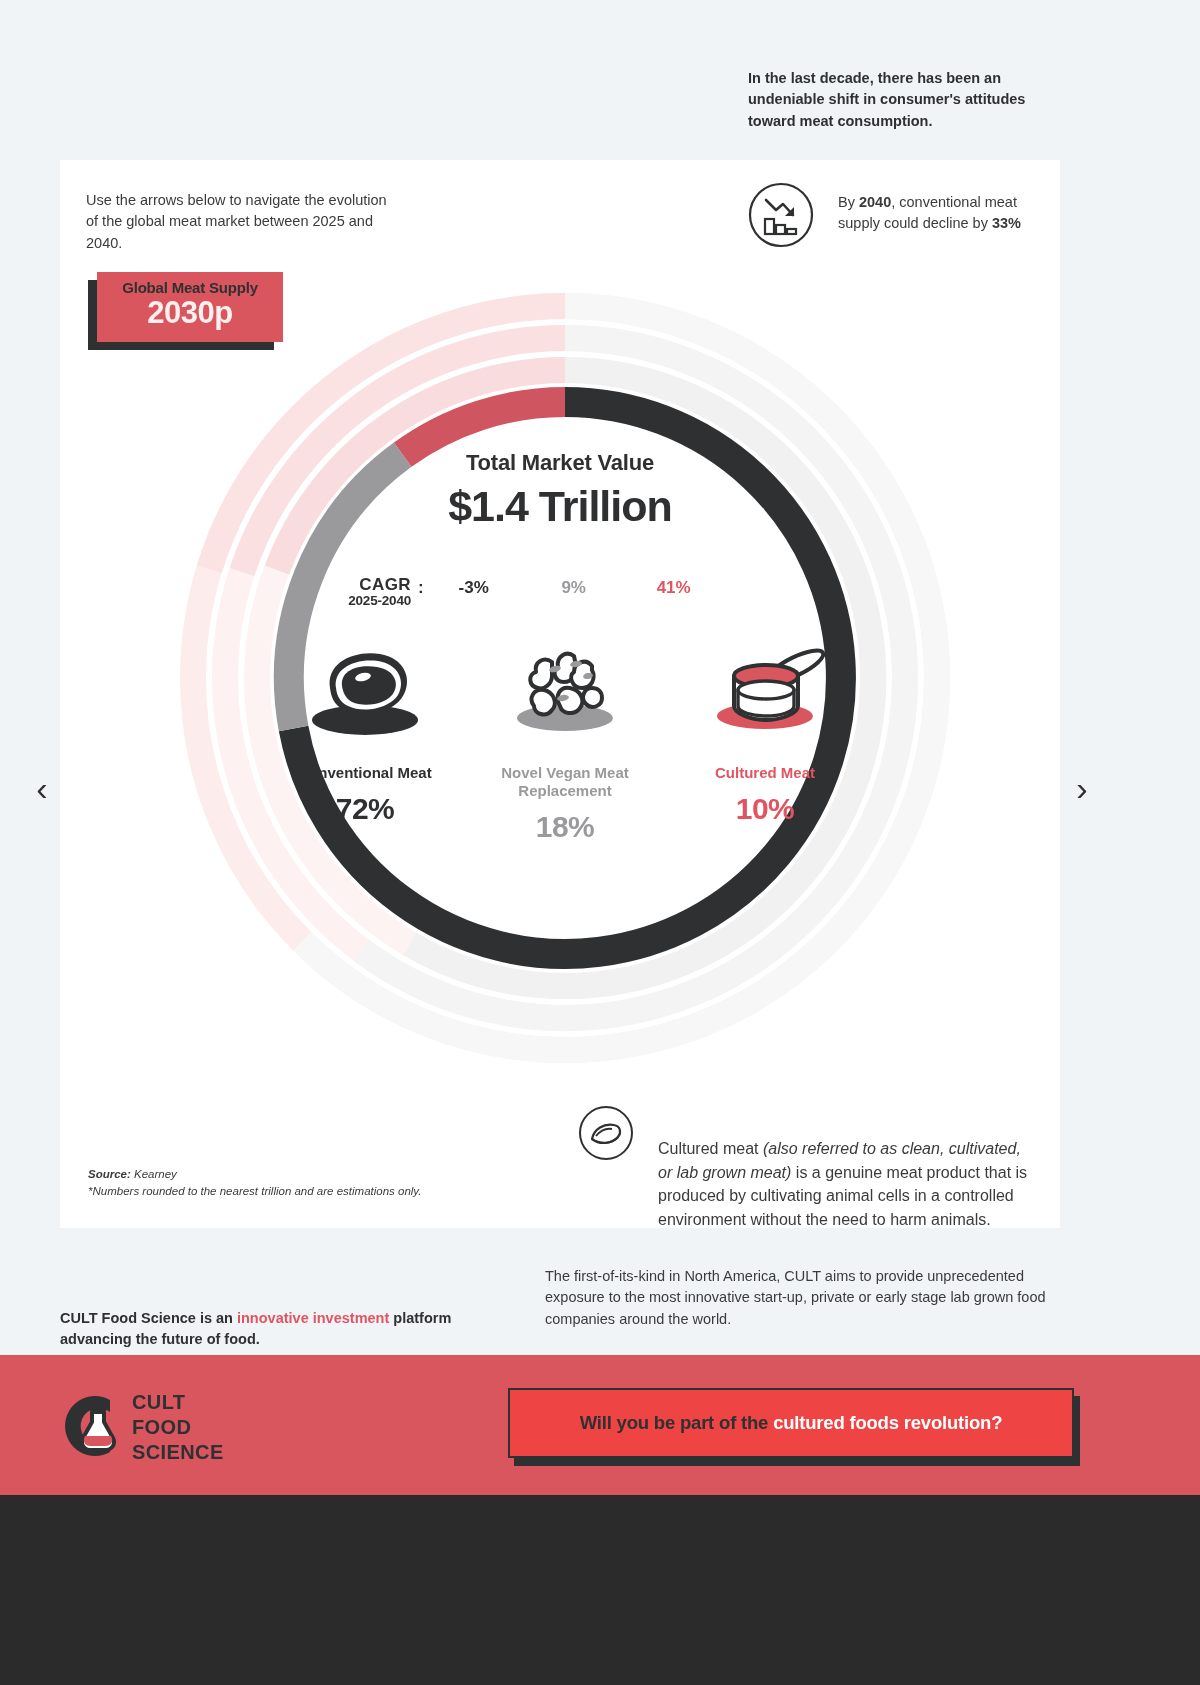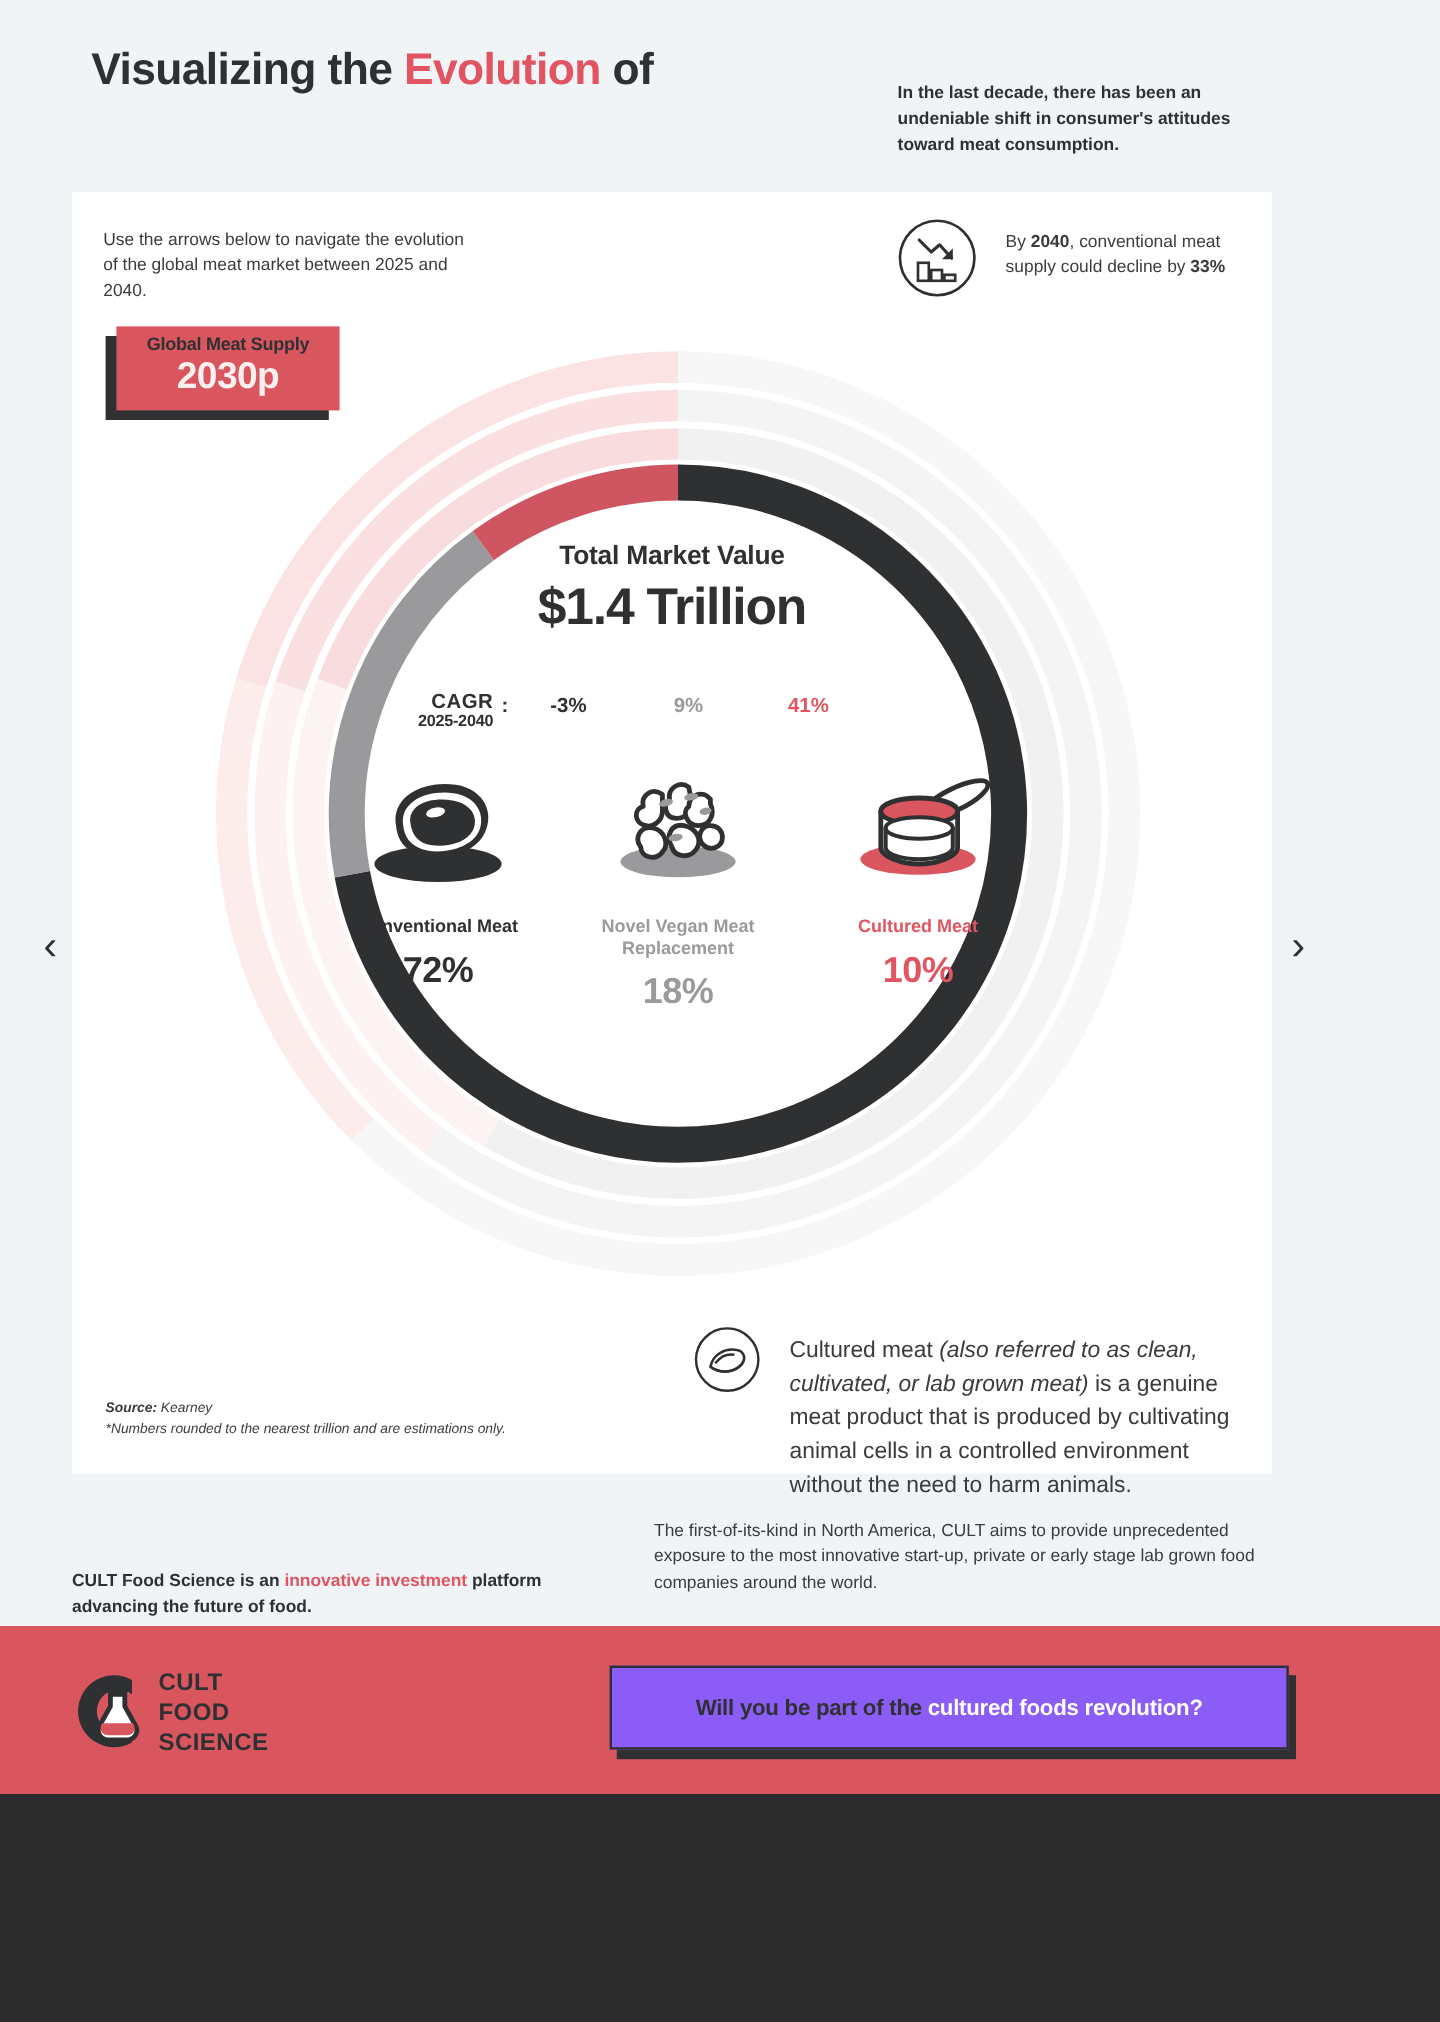--- a/index.html
+++ b/index.html
@@ -92,22 +92,22 @@
   .nav-arrow {
     position: absolute; top: 768px; width: 40px; height: 40px;
     display: flex; align-items: center; justify-content: center;
     font-size: 34px; color: #2f3032; cursor: pointer; user-select: none;
   }
   .nav-left { left: 22px; }
   .nav-right { left: 1062px; }
 
   
   .definition {
-    position: absolute; left: 658px; top: 1112px; width: 370px;
-    font-size: 19px; line-height: 1.48; color: #3b3b3b;
+    position: absolute; left: 658px; top: 1137px; width: 370px;
+    font-size: 16px; line-height: 1.48; color: #3b3b3b;
   }
   .definition i { font-style: italic; }
   .def-icon { position: absolute; left: 578px; top: 1105px; width: 56px; height: 56px; }
 
   .source {
     position: absolute; left: 88px; top: 1166px; width: 420px;
     font-size: 11.5px; font-style: italic; line-height: 1.5; color: #3b3b3b;
   }
   .source b { font-style: italic; font-weight: bold; text-align: right; }
 
@@ -126,36 +126,33 @@
   .red-band { position: absolute; left: 0; top: 1355px; width: 1200px; height: 140px; background: #d9565f; }
   .cult-logo { position: absolute; left: 48px; top: 1386px; width: 200px; height: 82px; }
   .cult-logo .mark { position: absolute; left: 0; top: 2px; width: 76px; height: 76px; }
   .cult-logo .words { position: absolute; left: 84px; top: 4px; color: #2f3032; font-weight: bold; font-size: 20px; line-height: 1.26; letter-spacing: 0.4px; }
 
   .cta-wrap { position: absolute; left: 508px; top: 1388px; width: 572px; height: 78px; }
   .cta-shadow { position: absolute; left: 6px; top: 8px; width: 566px; height: 70px; background: #2f3032; }
   .cta-box {
     position: absolute; left: 0; top: 0; width: 566px; height: 70px;
     border: 2px solid #2f3032; display: flex; align-items: center; justify-content: center;
-    background: #8b5cf6;
+    background: #ef4444;
   }
   .cta-text { font-size: 18.5px; font-weight: bold; color: #2f3032; letter-spacing: -0.2px; }
   .cta-text .white { color: #ffffff; }
 
   
   .footer { position: absolute; left: 0; top: 1495px; width: 1200px; height: 190px; background: #2b2b2b; }
 </style>
 </head>
 <body>
 
 <div class="header">
   <div class="title-block">
-    <div class="title-line1">
-      <span>Visualizing the </span><span class="accent">Evolution</span><span> of</span>
-    </div>
   </div>
   <div class="header-note">In the last decade, there has been an undeniable shift in consumer's attitudes toward meat consumption.</div>
 </div>
 
 <div class="panel"></div>
 
 <div class="instructions">Use the arrows below to navigate the evolution of the global meat market between 2025 and 2040.</div>
 
 <div class="decline-icon">
   <svg viewBox="0 0 66 66" width="66" height="66">

